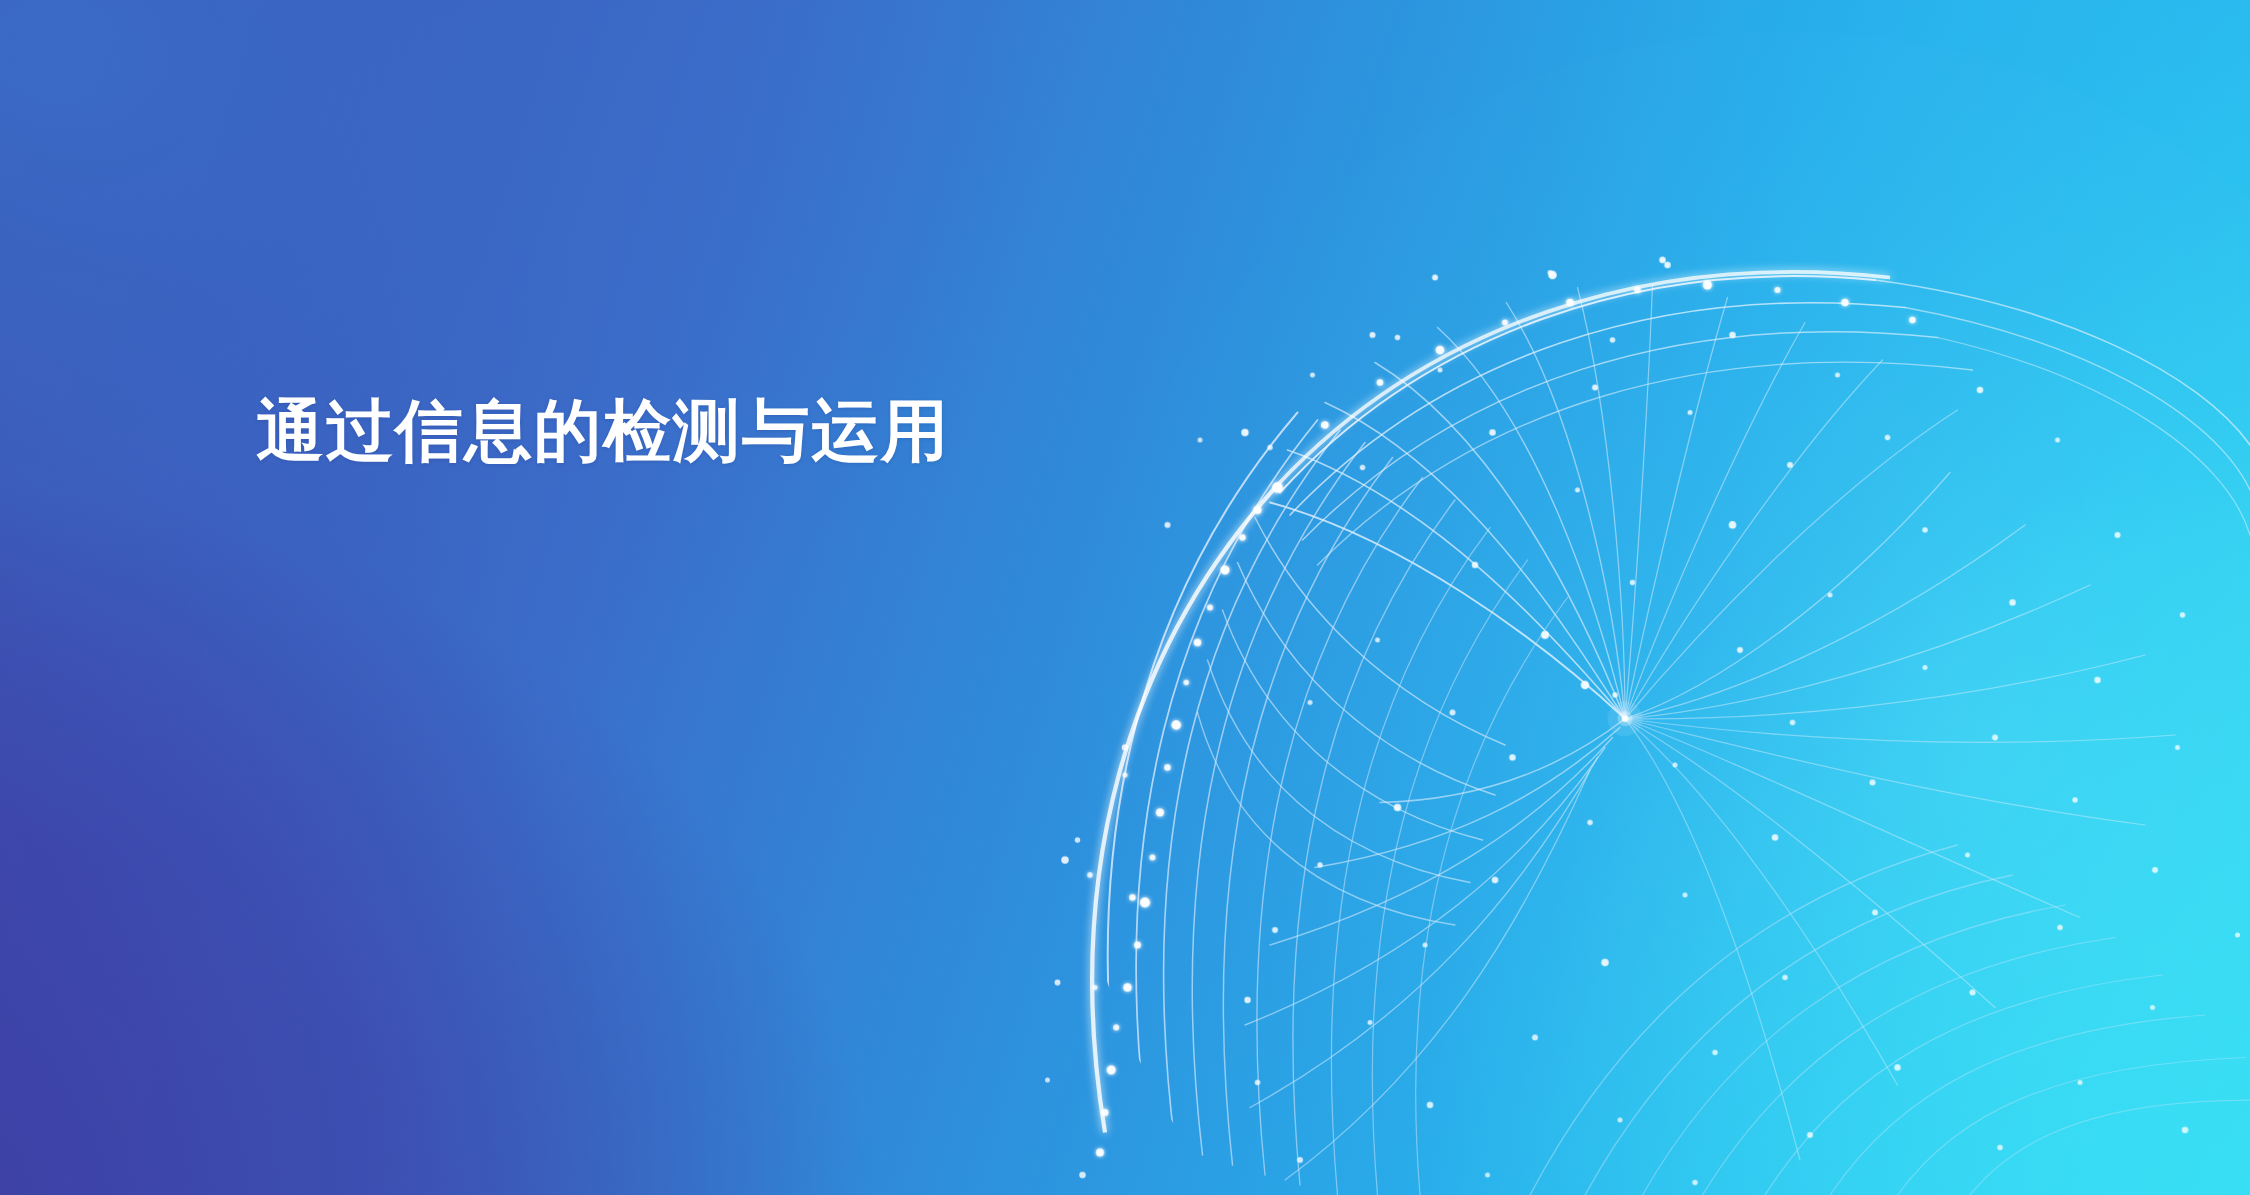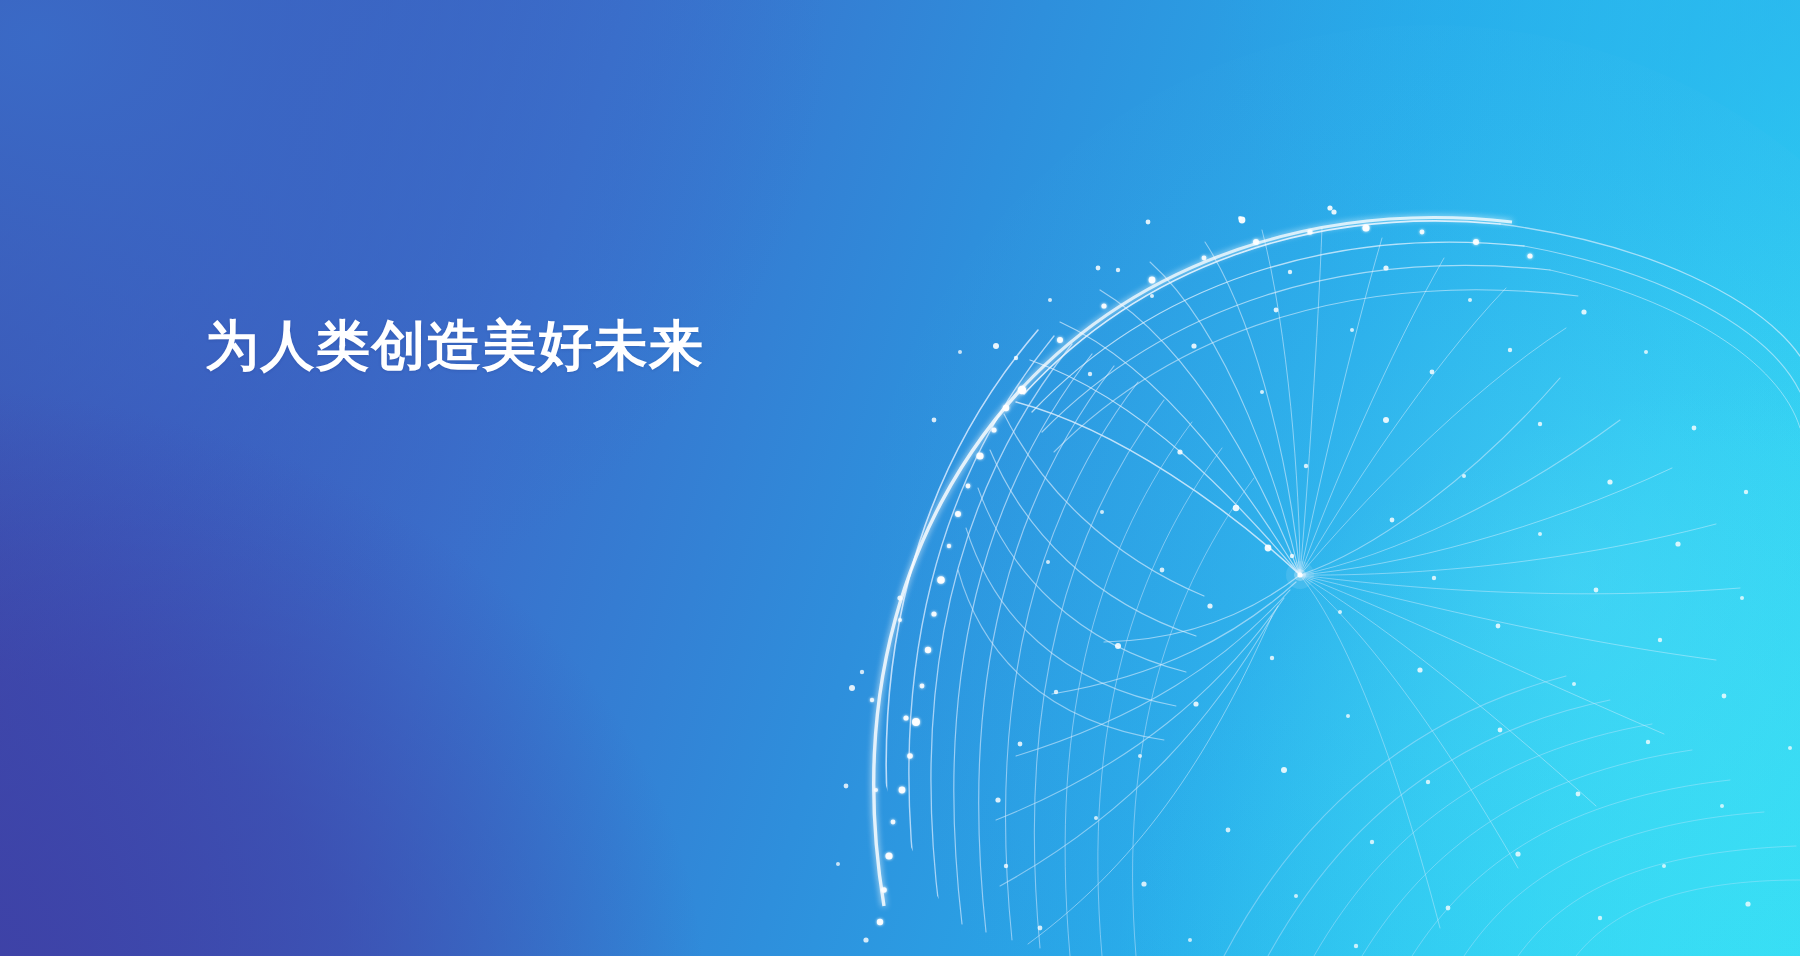--- a/index.html
+++ b/index.html
@@ -347,16 +347,16 @@
 
       <g>
         <circle cx="1300" cy="575" r="14" fill="#FFFFFF" opacity="0.10"></circle>
         <circle cx="1300" cy="575" r="6" fill="#FFFFFF" opacity="0.28"></circle>
         <circle cx="1300" cy="575" r="2.6" fill="#FFFFFF" opacity="0.95"></circle>
       </g>
     </svg>
   </div>
 
   <div class="headline">
-    <span class="headline-line">为人类创造美好未来</span>
+    <span class="headline-line">通过信息的检测与运用</span>
   </div>
 
 </div>
 
 </body></html>

